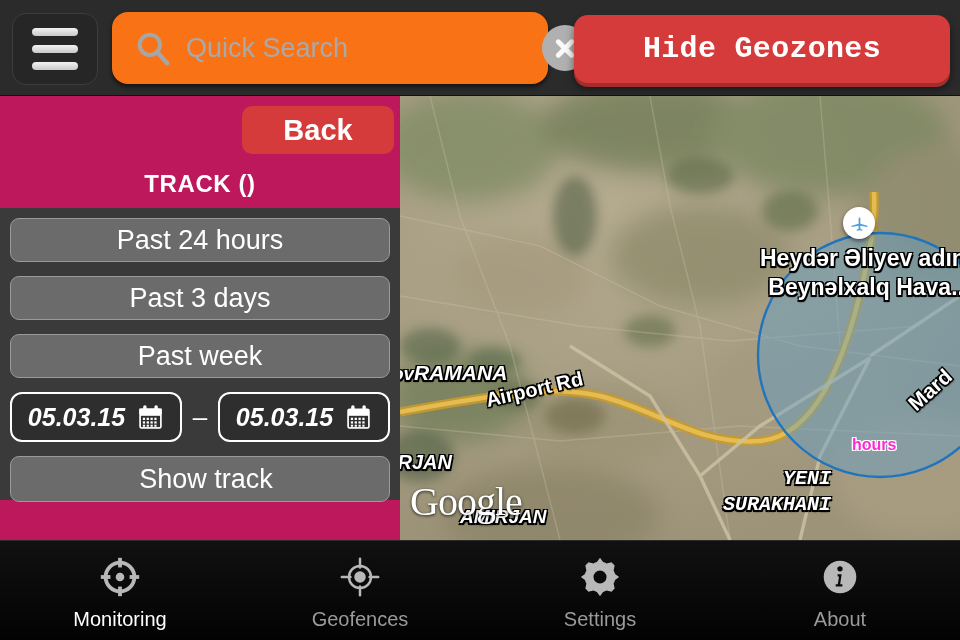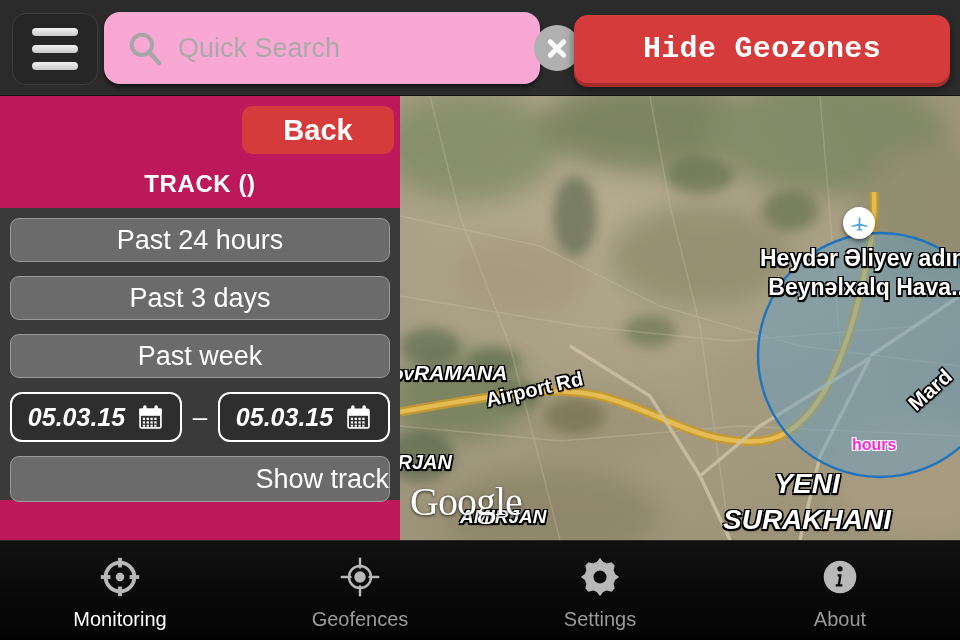--- a/index.html
+++ b/index.html
@@ -21,22 +21,22 @@
   .menu-btn{
     position:absolute;left:12px;top:13px;width:84px;height:70px;
     background:#262626;border:1px solid #3d3d3d;border-radius:14px;
     display:flex;flex-direction:column;justify-content:center;align-items:center;gap:9px;
   }
   .menu-bar{
     width:46px;height:8px;border-radius:4px;
     background:linear-gradient(to bottom,#f2f2f2,#c9c9c9);
   }
   .search-wrap{
-    position:absolute;left:104px;top:12px;width:436px;height:72px;
-    background:#f9a8d4;border-radius:16px;
+    position:absolute;left:112px;top:12px;width:436px;height:72px;
+    background:#f97316;border-radius:16px;
     box-shadow:0 3px 4px rgba(0,0,0,.55);
     display:flex;align-items:center;
   }
   .search-icon{margin-left:22px;width:38px;height:38px;flex:0 0 auto;}
   .search-input{
     flex:1 1 auto;border:0;outline:0;background:transparent;
     font-family:"Liberation Sans", sans-serif;
     font-size:27px;color:#3a3a3a;margin-left:12px;
   }
   .search-input::placeholder{color:#a9a9a9;}
@@ -92,21 +92,21 @@
     flex:0 0 auto;width:172px;height:50px;
     background:#2e2e2e;border:2px solid #ffffff;border-radius:12px;
     display:flex;align-items:center;justify-content:center;gap:12px;
     cursor:pointer;box-sizing:border-box;font-style:italic;
   }
   .date-text{color:#fff;font-size:25px;font-weight:bold;}
   .cal-icon{width:27px;height:27px;flex:0 0 auto;}
   .dash{flex:1 1 auto;text-align:center;color:#fff;font-size:26px;}
   .show-track{
     width:380px;height:46px;background:#6b6b6b;border:1px solid #9a9a9a;
-    border-radius:9px;color:#fff;font-size:27px;text-align:right;
+    border-radius:9px;color:#fff;font-size:27px;text-align:center;
     line-height:44px;cursor:pointer;box-sizing:border-box;padding-left:12px;
   }
 
   
   .map{
     position:absolute;left:400px;top:96px;width:560px;height:444px;
     overflow:hidden;background:#b2a88e;
   }
   .map-svg{position:absolute;left:0;top:0;width:560px;height:444px;}
   .map-label{
@@ -114,21 +114,21 @@
     text-shadow:-1.5px -1.5px 0 #000,1.5px -1.5px 0 #000,-1.5px 1.5px 0 #000,
                 1.5px 1.5px 0 #000,0 2px 2px rgba(0,0,0,.7);
     white-space:nowrap;pointer-events:none;
   }
   .lbl-airport{left:360px;top:148px;font-size:23px;text-align:center;line-height:1.25;}
   .lbl-ramana{left:14px;top:265px;font-size:21px;font-style:italic;}
   .lbl-ramana-pre{left:-8px;top:267px;font-size:19px;font-style:italic;}
   .lbl-airportrd{left:85px;top:282px;font-size:20px;transform:rotate(-13deg);}
   .lbl-irjan{left:-8px;top:355px;font-size:20px;font-style:italic;}
   .lbl-amirjan{left:60px;top:410px;font-size:19px;font-style:italic;}
-  .lbl-yeni{left:323px;top:370px;font-size:28px;font-style:italic;text-align:center;line-height:1.3;}
+  .lbl-yeni{left:323px;top:370px;font-size:20px;font-style:italic;text-align:right;line-height:1.3;font-family:Liberation Mono, monospace;}
   .lbl-mard{left:505px;top:282px;font-size:21px;transform:rotate(-42deg);}
   .lbl-test{
     left:452px;top:340px;font-size:16px;color:#ff2ad4;font-weight:bold;
     text-shadow:-1.3px -1.3px 0 #fff,1.3px -1.3px 0 #fff,-1.3px 1.3px 0 #fff,1.3px 1.3px 0 #fff;
   }
   .google-wm{
     position:absolute;left:10px;top:382px;
     font-family:"Liberation Serif", serif;font-size:40px;color:#fff;
     text-shadow:0 1px 3px rgba(0,0,0,.85);letter-spacing:-1px;
   }

